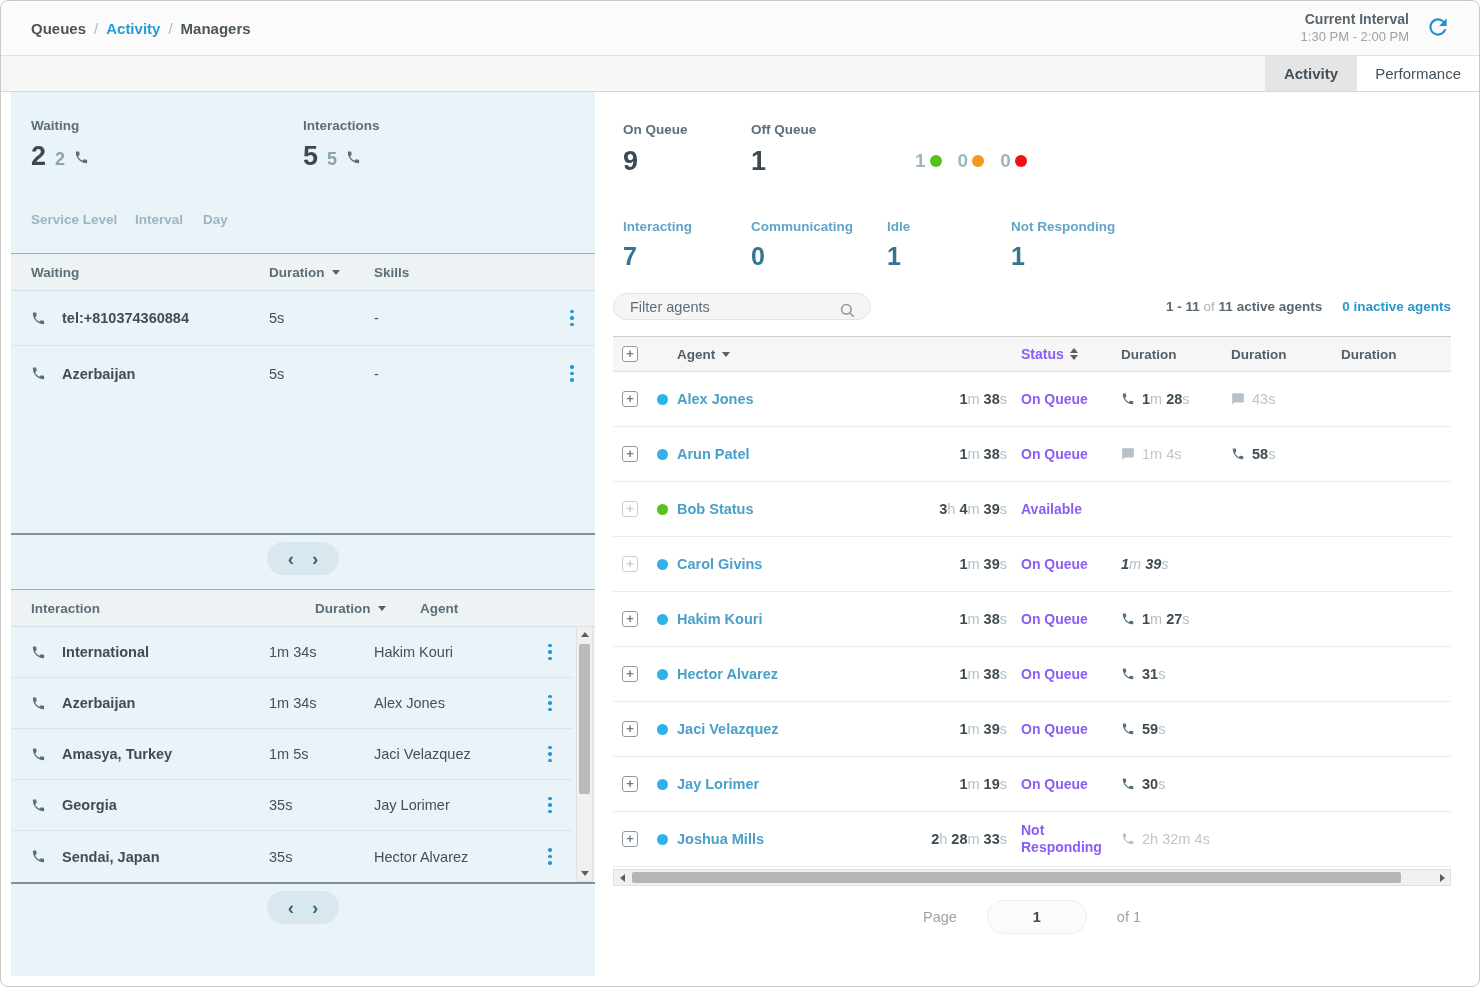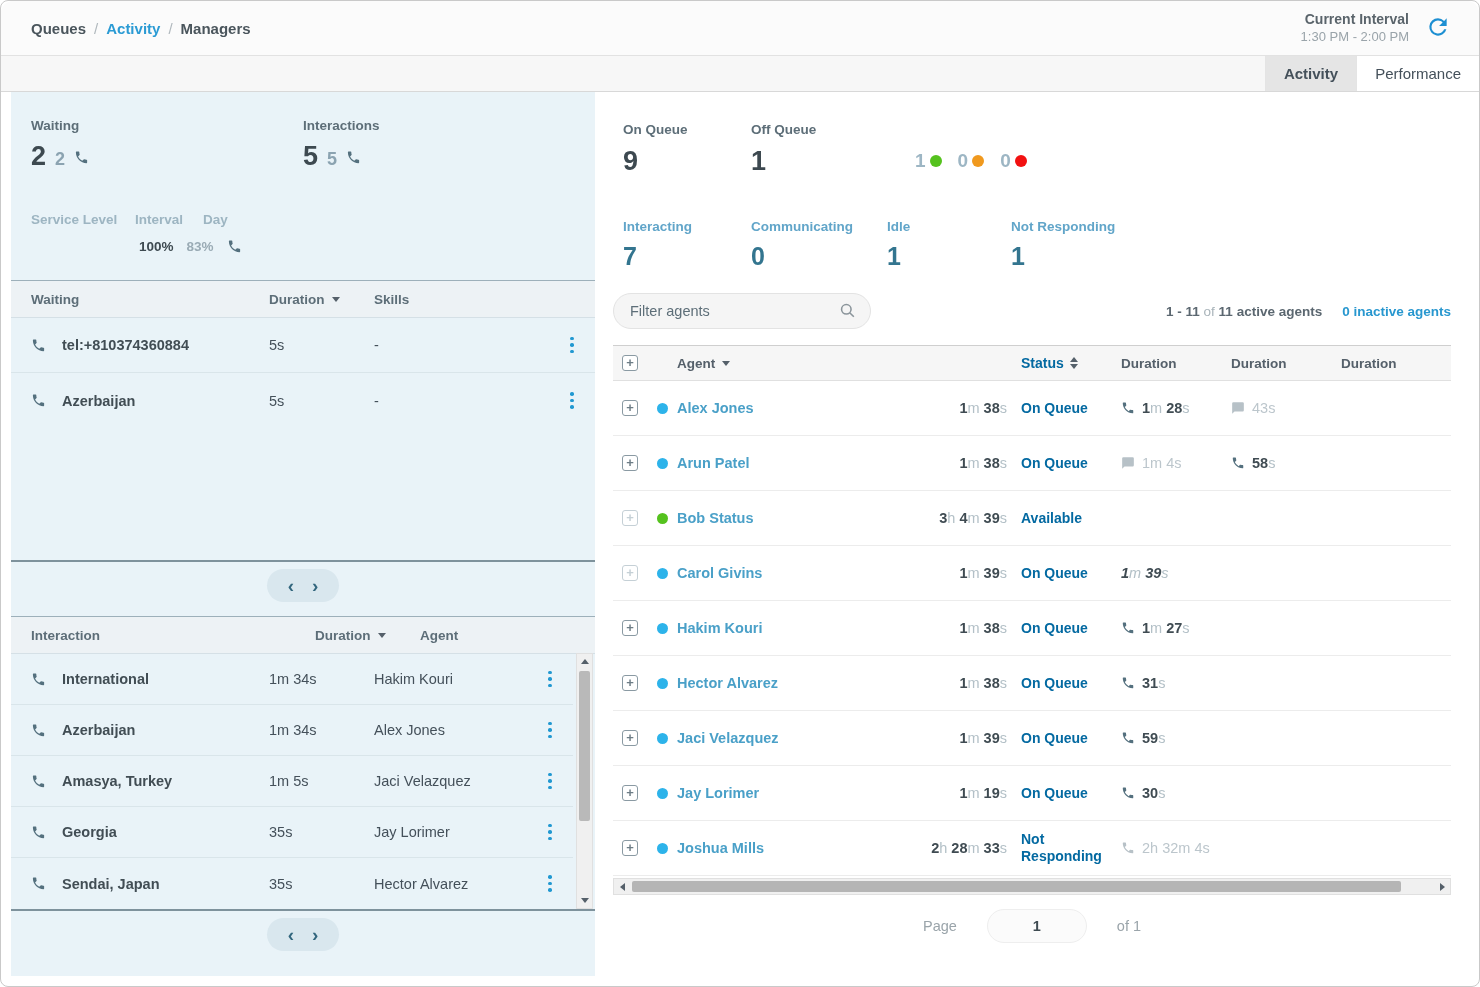--- a/index.html
+++ b/index.html
@@ -84,38 +84,38 @@
   .dot { width:12px; height:12px; border-radius:50%; display:inline-block; }
 
   .astats-row { display:flex; margin-top:42px; }
   .astat .alabel { font-size:13.5px; color:#61a5c9; font-weight:700; }
   .astat .aval { margin-top:8px; font-size:25px; color:#33758f; font-weight:700; }
   .astat { margin-left:10px; }
   .astat.w1 { width:118px; } .astat.w2 { width:126px; } .astat.w3 { width:114px; }
 
   .filter-row { margin-top:22px; display:flex; align-items:center; }
   .filter-input { position:relative; width:258px; }
-  .filter-input input { width:100%; height:36px; border:1px solid #e3e3e3; border-radius:18px; background:#f5f5f5; padding:0 40px 0 16px; font-size:14.5px; color:#44505a; font-family:"Liberation Sans", sans-serif; outline:none; }
+  .filter-input input { width:100%; height:27px; border:1px solid #e3e3e3; border-radius:18px; background:#f5f5f5; padding:0 40px 0 16px; font-size:14.5px; color:#44505a; font-family:"Liberation Sans", sans-serif; outline:none; }
   .filter-input input::placeholder { color:#5d6e78; opacity:1; }
   .search-ic { position:absolute; right:14px; top:8px; }
   .filter-right { margin-left:auto; display:flex; align-items:center; gap:20px; font-size:13.5px; }
   .agents-count { color:#5b6770; font-weight:700; }
   .agents-count .of { color:#a9b4ba; font-weight:400;margin-top:32px; }
   .inactive-link { color:#2897cf; font-weight:700; cursor:pointer; }
 
   
   .atable { margin-top:16px; }
   .atable-header { height:36px; background:#f6f6f6; border-top:1px solid #cfcfcf; border-bottom:1px solid #e0e0e0; display:flex; align-items:center; font-size:13.5px; color:#55606a; font-weight:700; }
   .arow { min-height:55px; display:flex; align-items:center; border-bottom:1px solid #ececec; }
   .c-exp { width:34px; display:flex; justify-content:center; }
   .c-dot { width:30px; display:flex; justify-content:center; }
   .c-agent { flex:1; display:flex; align-items:center; }
   .c-agent .aname { font-size:14.5px; color:#4aa0c8; font-weight:700; cursor:pointer; }
   .c-agent .adur { margin-left:auto; padding-right:14px; }
-  .c-status { width:100px; font-size:14px; color:#0369a1; font-weight:700; line-height:1.2; }
+  .c-status { width:100px; font-size:14px; color:#8b5cf6; font-weight:700; line-height:1.2; }
   .c-dur { width:110px; display:flex; align-items:center; gap:7px; }
   .c-dur .phone-ic svg, .c-dur .chat-ic svg { width:14px; height:14px; }
   .chat-ic { color:#b7c1c7; display:inline-flex; }
   .expander { width:16px; height:16px; border:1px solid #8a9aa3; border-radius:3px; color:#6d7d86; font-size:13px; line-height:13px; text-align:center; cursor:pointer; background:#fff; font-weight:700; }
   .expander.dis { border-color:#c5d0d6; color:#c5d0d6; }
   .hdr-agent { display:flex; align-items:center; gap:7px; }
   .hdr-status { display:flex; align-items:center; gap:6px; cursor:pointer; }
   .sort2 { display:inline-flex; flex-direction:column; gap:2px; }
 
   .dur { font-size:14.5px; white-space:nowrap; }
@@ -195,29 +195,20 @@
               </span>
           </div>
         </div>
       </div>
 
       <div class="service-level">
         <div class="sl-labels">
           <span class="sl1">Service Level</span>
           <span class="sl2">Interval</span>
           <span>Day</span>
-        </div>
-        <div class="sl-vals">
-          <span class="sl-int">100%</span>
-          <span class="sl-day">83%</span>
-          <span class="phone-ic">
-              <svg viewBox="0 0 24 24">
-                <path fill="currentColor" d="M6.62 10.79a15.05 15.05 0 0 0 6.59 6.59l2.2-2.2a1 1 0 0 1 1.02-.24c1.12.37 2.33.57 3.57.57a1 1 0 0 1 1 1V20a1 1 0 0 1-1 1C10.85 21 3 13.15 3 3.5a1 1 0 0 1 1-1h3.5a1 1 0 0 1 1 1c0 1.24.2 2.45.57 3.57a1 1 0 0 1-.25 1.02l-2.2 2.2z"></path>
-              </svg>
-            </span>
         </div>
       </div>
 
       <div class="ltable">
         <div class="ltable-header">
           <div class="lt-c1">
               <span>Waiting</span>
             </div>
           <div class="lt-c2">
               <span>Duration</span>

